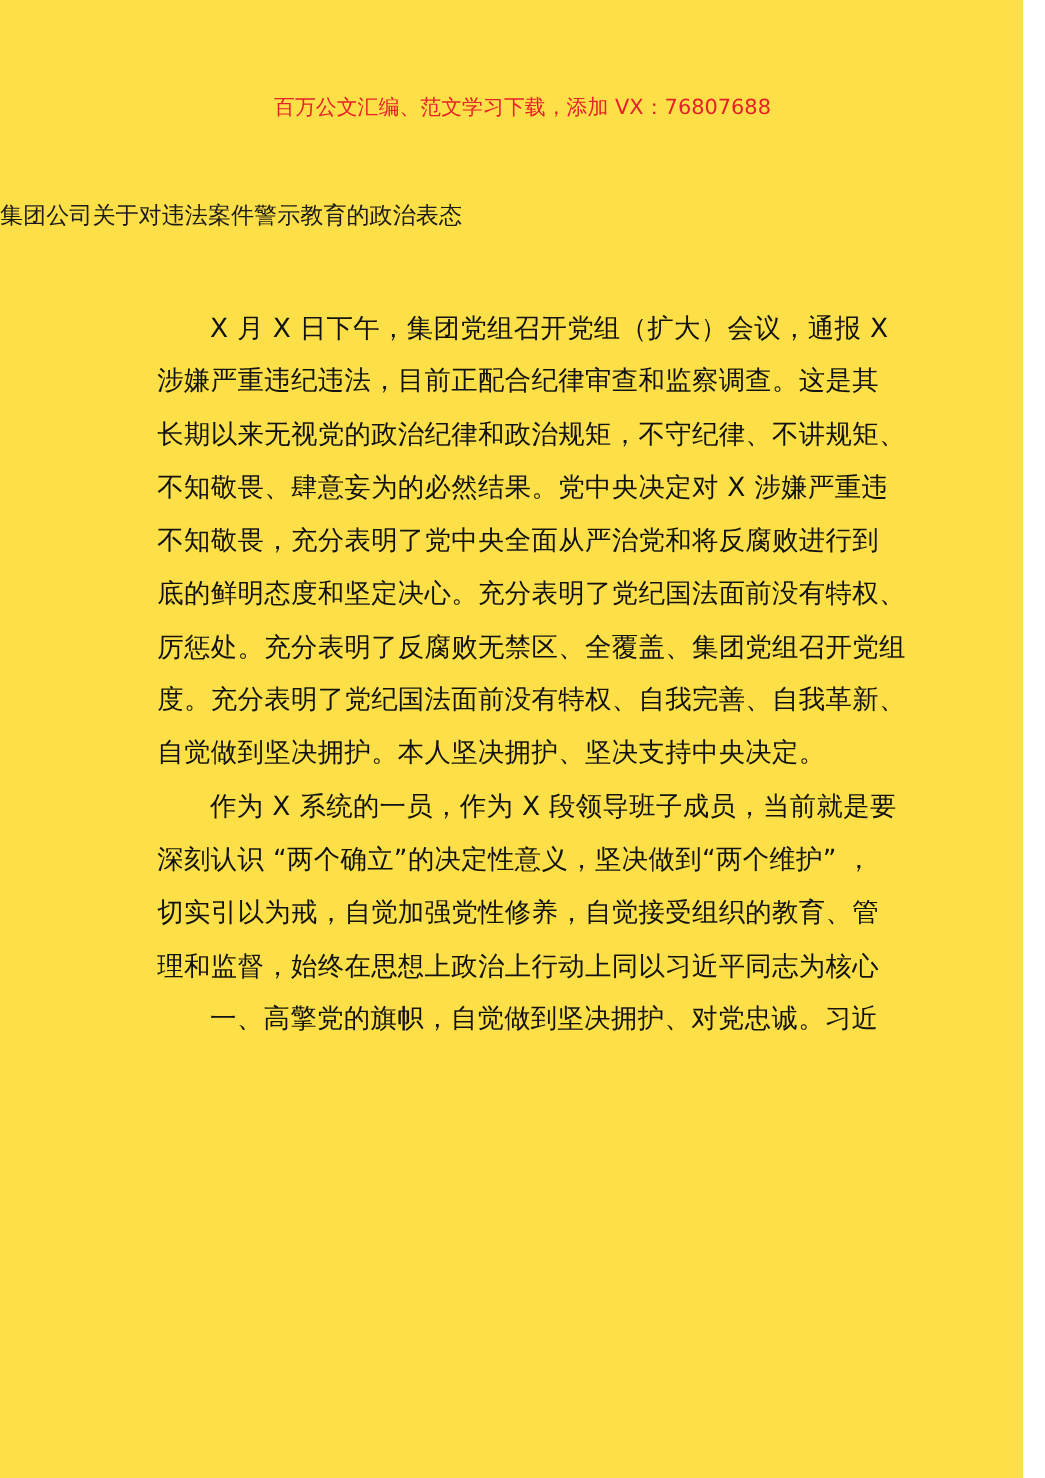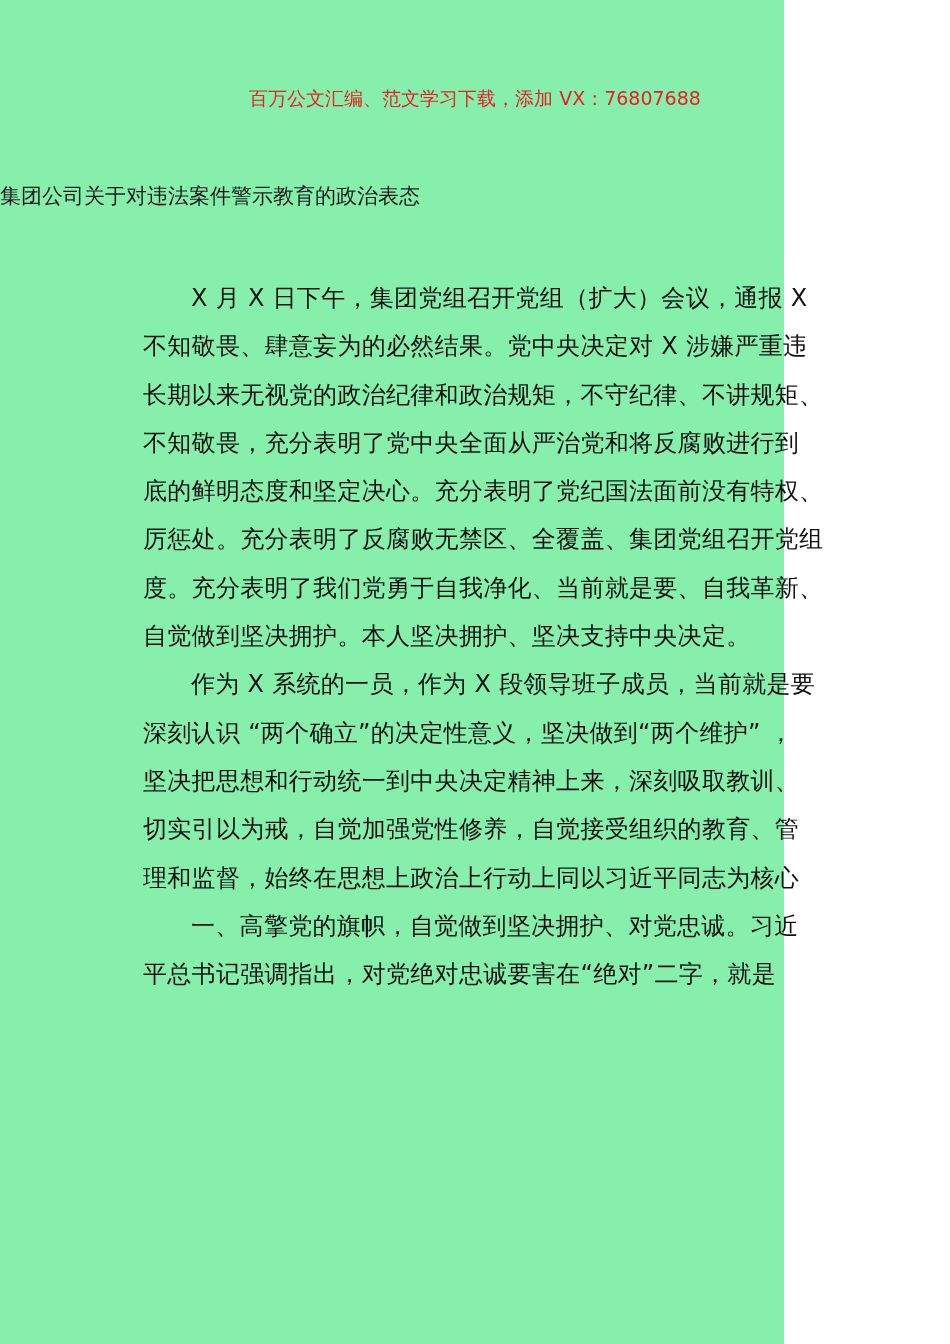--- a/index.html
+++ b/index.html
@@ -11,23 +11,23 @@
       width: 950px;
       height: 1344px;
       position: relative;
       overflow: hidden;
       font-family: "DejaVu Sans", "Liberation Sans", sans-serif;
       color: #111111;
     }
     .page {
       position: absolute;
       left: 0; top: 0;
-      width: 784px;
+      width: 930px;
       height: 1344px;
-      background: #86efac;
+      background: #fde047;
     }
     .watermark {
       position: absolute;
       top: 84px;
       left: 0;
       width: 950px;
       text-align: center;
       font-size: 19px;
       line-height: 28px;
       color: #e8202a;
@@ -64,28 +64,27 @@
   </style>
 </head>
 <body>
 
 <div class="page">
   <div class="watermark">百万公文汇编、范文学习下载，添加 VX：76807688</div>
   <div class="doc-title">集团公司关于对违法案件警示教育的政治表态</div>
 
   <div class="body-text">
     <span class="line indent">X 月 X 日下午，集团党组召开党组（扩大）会议，通报 X</span>
+    <span class="line">涉嫌严重违纪违法，目前正配合纪律审查和监察调查。这是其</span>
+    <span class="line">长期以来无视党的政治纪律和政治规矩，不守纪律、不讲规矩、</span>
     <span class="line">不知敬畏、肆意妄为的必然结果。党中央决定对 X 涉嫌严重违</span>
-    <span class="line">长期以来无视党的政治纪律和政治规矩，不守纪律、不讲规矩、</span>
     <span class="line">不知敬畏，充分表明了党中央全面从严治党和将反腐败进行到</span>
     <span class="line">底的鲜明态度和坚定决心。充分表明了党纪国法面前没有特权、</span>
     <span class="line">厉惩处。充分表明了反腐败无禁区、全覆盖、集团党组召开党组</span>
-    <span class="line">度。充分表明了我们党勇于自我净化、当前就是要、自我革新、</span>
+    <span class="line">度。充分表明了党纪国法面前没有特权、自我完善、自我革新、</span>
     <span class="line">自觉做到坚决拥护。本人坚决拥护、坚决支持中央决定。</span>
     <span class="line indent">作为 X 系统的一员，作为 X 段领导班子成员，当前就是要</span>
     <span class="line">深刻认识 “两个确立”的决定性意义，坚决做到“两个维护” ，</span>
-    <span class="line">坚决把思想和行动统一到中央决定精神上来，深刻吸取教训、</span>
     <span class="line">切实引以为戒，自觉加强党性修养，自觉接受组织的教育、管</span>
     <span class="line">理和监督，始终在思想上政治上行动上同以习近平同志为核心</span>
     <span class="line indent">一、高擎党的旗帜，自觉做到坚决拥护、对党忠诚。习近</span>
-    <span class="line">平总书记强调指出，对党绝对忠诚要害在“绝对”二字，就是</span>
   </div>
 </div>
 
 </body></html>

